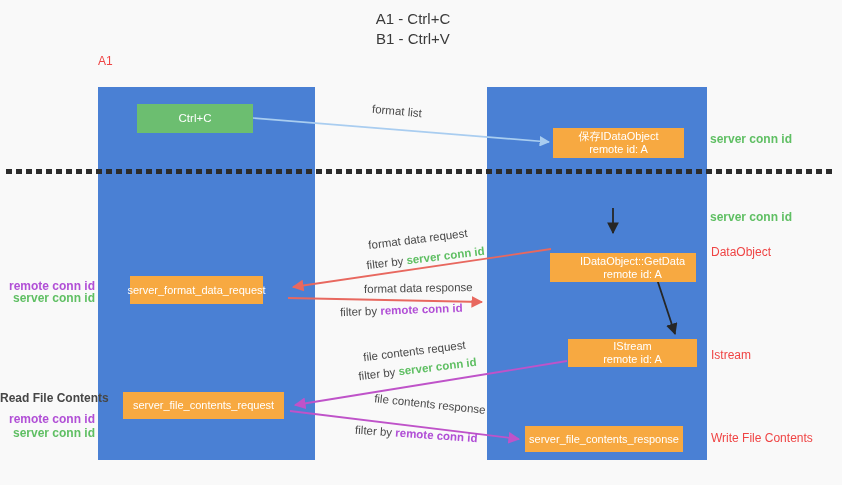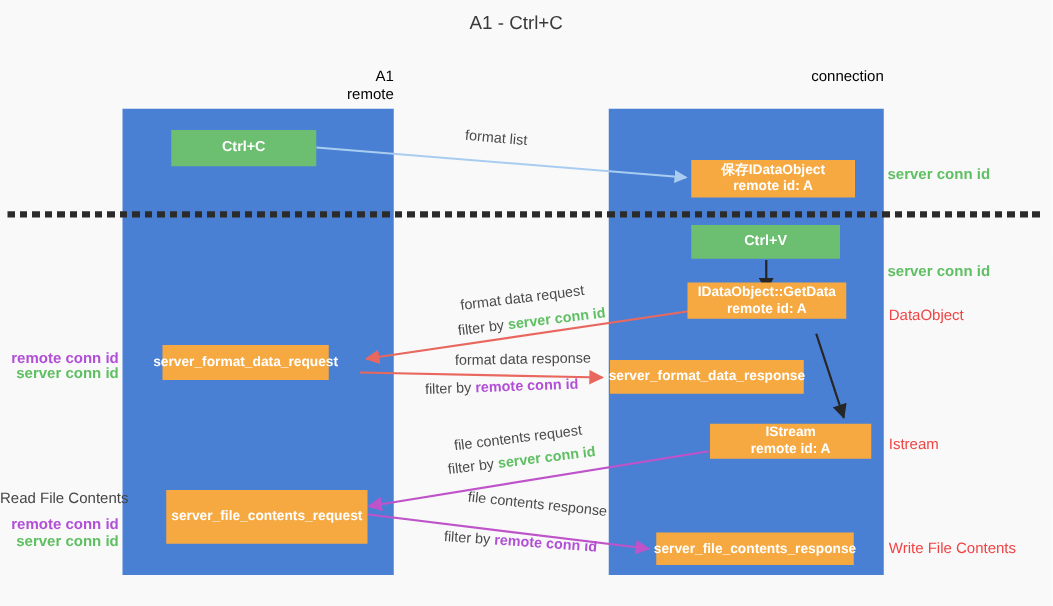--- a/index.html
+++ b/index.html
@@ -4,86 +4,85 @@
 <style>
   html,body { margin:0; padding:0; }
   .canvas {
     position:relative; width:842px; height:485px;
     background:var(--background,#f9f9f9);
     font-family:"Liberation Sans","DejaVu Sans",sans-serif;
     color:#3e3e3e; overflow:hidden;
   }
   .title { position:absolute; left:0; top:9px; width:826px; text-align:center;
            font-size:15px; line-height:20px; color:#3a3a3a; }
-  .lane-header { position:absolute; top:54px; text-align:right; font-size:12px; line-height:14px; color:#000000; }
+  .lane-header { position:absolute; top:54px; text-align:left; font-size:12px; line-height:14px; color:#ef4444; }
   .lane-header.a { left:98px; width:217px; }
   .lane-header.b { left:487px; width:220px; }
   .lane { position:absolute; top:87px; height:373px; background:var(--lane-blue,#4a80d4); }
   .lane.a { left:98px; width:217px; }
   .lane.b { left:487px; width:220px; }
   .divider { position:absolute; left:6px; top:169px; width:830px; height:5px;
     background:repeating-linear-gradient(90deg,#2b2b2b 0 6px,transparent 6px 10px); }
   svg.arrows { position:absolute; left:0; top:0; }
   line.lblue { stroke:var(--arrow-lightblue,#a9cdf0); stroke-width:1.6; }
   line.black { stroke:var(--arrow-black,#262626); stroke-width:1.8; }
   line.red   { stroke:var(--arrow-red,#e8685f); stroke-width:1.8; }
   line.mag   { stroke:var(--arrow-magenta,#bf53c9); stroke-width:1.8; }
   .mh-lblue { fill:var(--arrow-lightblue,#a9cdf0); }
   .mh-black { fill:var(--arrow-black,#262626); }
   .mh-red   { fill:var(--arrow-red,#e8685f); }
   .mh-mag   { fill:var(--arrow-magenta,#bf53c9); }
   .node { position:absolute; display:flex; flex-direction:column; align-items:center; justify-content:center;
-          color:#fff; text-align:left; font-size:11px; line-height:13px; white-space:nowrap;font-weight:bold; }
+          color:#fff; text-align:left; font-size:11px; line-height:13px; white-space:nowrap; }
   .node.green { background:var(--node-green,#6cbe70); font-size:11.5px; }
   .node.orange { background:var(--node-orange,#f7a941); }
   #n-ctrl-c   { left:137px; top:104px; width:116px; height:29px; }
   #n-save     { left:553px; top:128px; width:131px; height:30px; }
   #n-ctrl-v   { left:553px; top:180px; width:119px; height:27px; }
-  #n-getdata  { left:550px; top:226px; width:127px; height:29px; }
+  #n-getdata  { left:550px; top:253px; width:127px; height:29px;padding-left:19px; }
   #n-fmt-req  { left:130px; top:276px; width:133px; height:28px; }
   #n-fmt-resp { left:488px; top:288px; width:155px; height:27px; }
   #n-istream  { left:568px; top:339px; width:129px; height:28px; }
-  #n-file-req { left:133px; top:392px; width:161px; height:43px; }
+  #n-file-req { left:123px; top:392px; width:161px; height:27px; }
   #n-file-resp{ left:525px; top:426px; width:158px; height:26px; }
   .elabel { position:absolute; font-size:11.5px; color:#4a4a4a; white-space:nowrap; transform-origin:center; }
   .t-green  { color:var(--server-conn-green,#5fbf63); font-weight:700; }
   .t-purple { color:var(--remote-conn-purple,#b14fd6); font-weight:700; }
   #el-format-list { left:372px; top:105px; transform:rotate(5deg); }
   #el-fdr         { left:368px; top:233px; transform:rotate(-7deg); }
   #el-fdr-filter  { left:366px; top:252px; transform:rotate(-7deg); }
   #el-fdresp      { left:364px; top:282px; transform:rotate(-1deg); }
   #el-fdresp-filter{ left:340px; top:304px; transform:rotate(-2deg); }
   #el-fcr         { left:363px; top:345px; transform:rotate(-7deg); }
   #el-fcr-filter  { left:358px; top:363px; transform:rotate(-7deg); }
   #el-fcresp      { left:374px; top:398px; transform:rotate(6deg); }
   #el-fcresp-filter{ left:355px; top:428px; transform:rotate(4deg); }
   .side-l { position:absolute; left:0; width:95px; text-align:right; font-size:12px; font-weight:700; white-space:nowrap; }
-  .side-l.plain { font-weight:400; color:#464646; width:88px; }
+  .side-l.plain { font-weight:700; color:#464646; width:88px; }
   .side-r { position:absolute; left:710px; font-size:12px; font-weight:700; white-space:nowrap; }
   .side-r.plain { font-weight:400; color:#ef4444; left:711px; }
   #sl-remote1 { top:279px; } #sl-server1 { top:291px; }
   #sl-read    { top:391px; } #sl-remote2 { top:412px; } #sl-server2 { top:426px; }
   #sr-server1 { top:132px; } #sr-server2 { top:210px; }
   #sr-dataobject { top:245px; } #sr-istream { top:348px; } #sr-write { top:431px; }
 </style>
 </head>
 <body>
 
 <div class="canvas">
 
   <div class="title">
     <div>A1 - Ctrl+C</div>
+    <div>B1 - Ctrl+V</div>
   </div>
 
   <div class="lane-header a">
     <div>A1</div>
-    <div>remote</div>
   </div>
   <div class="lane-header b">
-    <div>connection</div>
   </div>
 
   <div class="lane a"></div>
   <div class="lane b"></div>
 
   <div class="divider"></div>
 
   <svg class="arrows" width="842" height="485" viewBox="0 0 842 485">
     <defs>
       <marker id="m-lblue" viewBox="0 0 10 10" refX="9" refY="5" markerWidth="6.5" markerHeight="6.5" orient="auto-start-reverse">
@@ -108,32 +107,26 @@
     <line class="mag" x1="290" y1="411" x2="519" y2="439" marker-end="url(#m-mag)"></line>
   </svg>
 
   <div class="node green" id="n-ctrl-c">
     <span>Ctrl+C</span>
   </div>
   <div class="node orange" id="n-save">
     <span>保存IDataObject</span>
     <span>remote id: A</span>
   </div>
-  <div class="node green" id="n-ctrl-v">
-    <span>Ctrl+V</span>
-  </div>
   <div class="node orange" id="n-getdata">
     <span>IDataObject::GetData</span>
     <span>remote id: A</span>
   </div>
   <div class="node orange" id="n-fmt-req">
     <span>server_format_data_request</span>
-  </div>
-  <div class="node orange" id="n-fmt-resp">
-    <span>server_format_data_response</span>
   </div>
   <div class="node orange" id="n-istream">
     <span>IStream</span>
     <span>remote id: A</span>
   </div>
   <div class="node orange" id="n-file-req">
     <span>server_file_contents_request</span>
   </div>
   <div class="node orange" id="n-file-resp">
     <span>server_file_contents_response</span>

